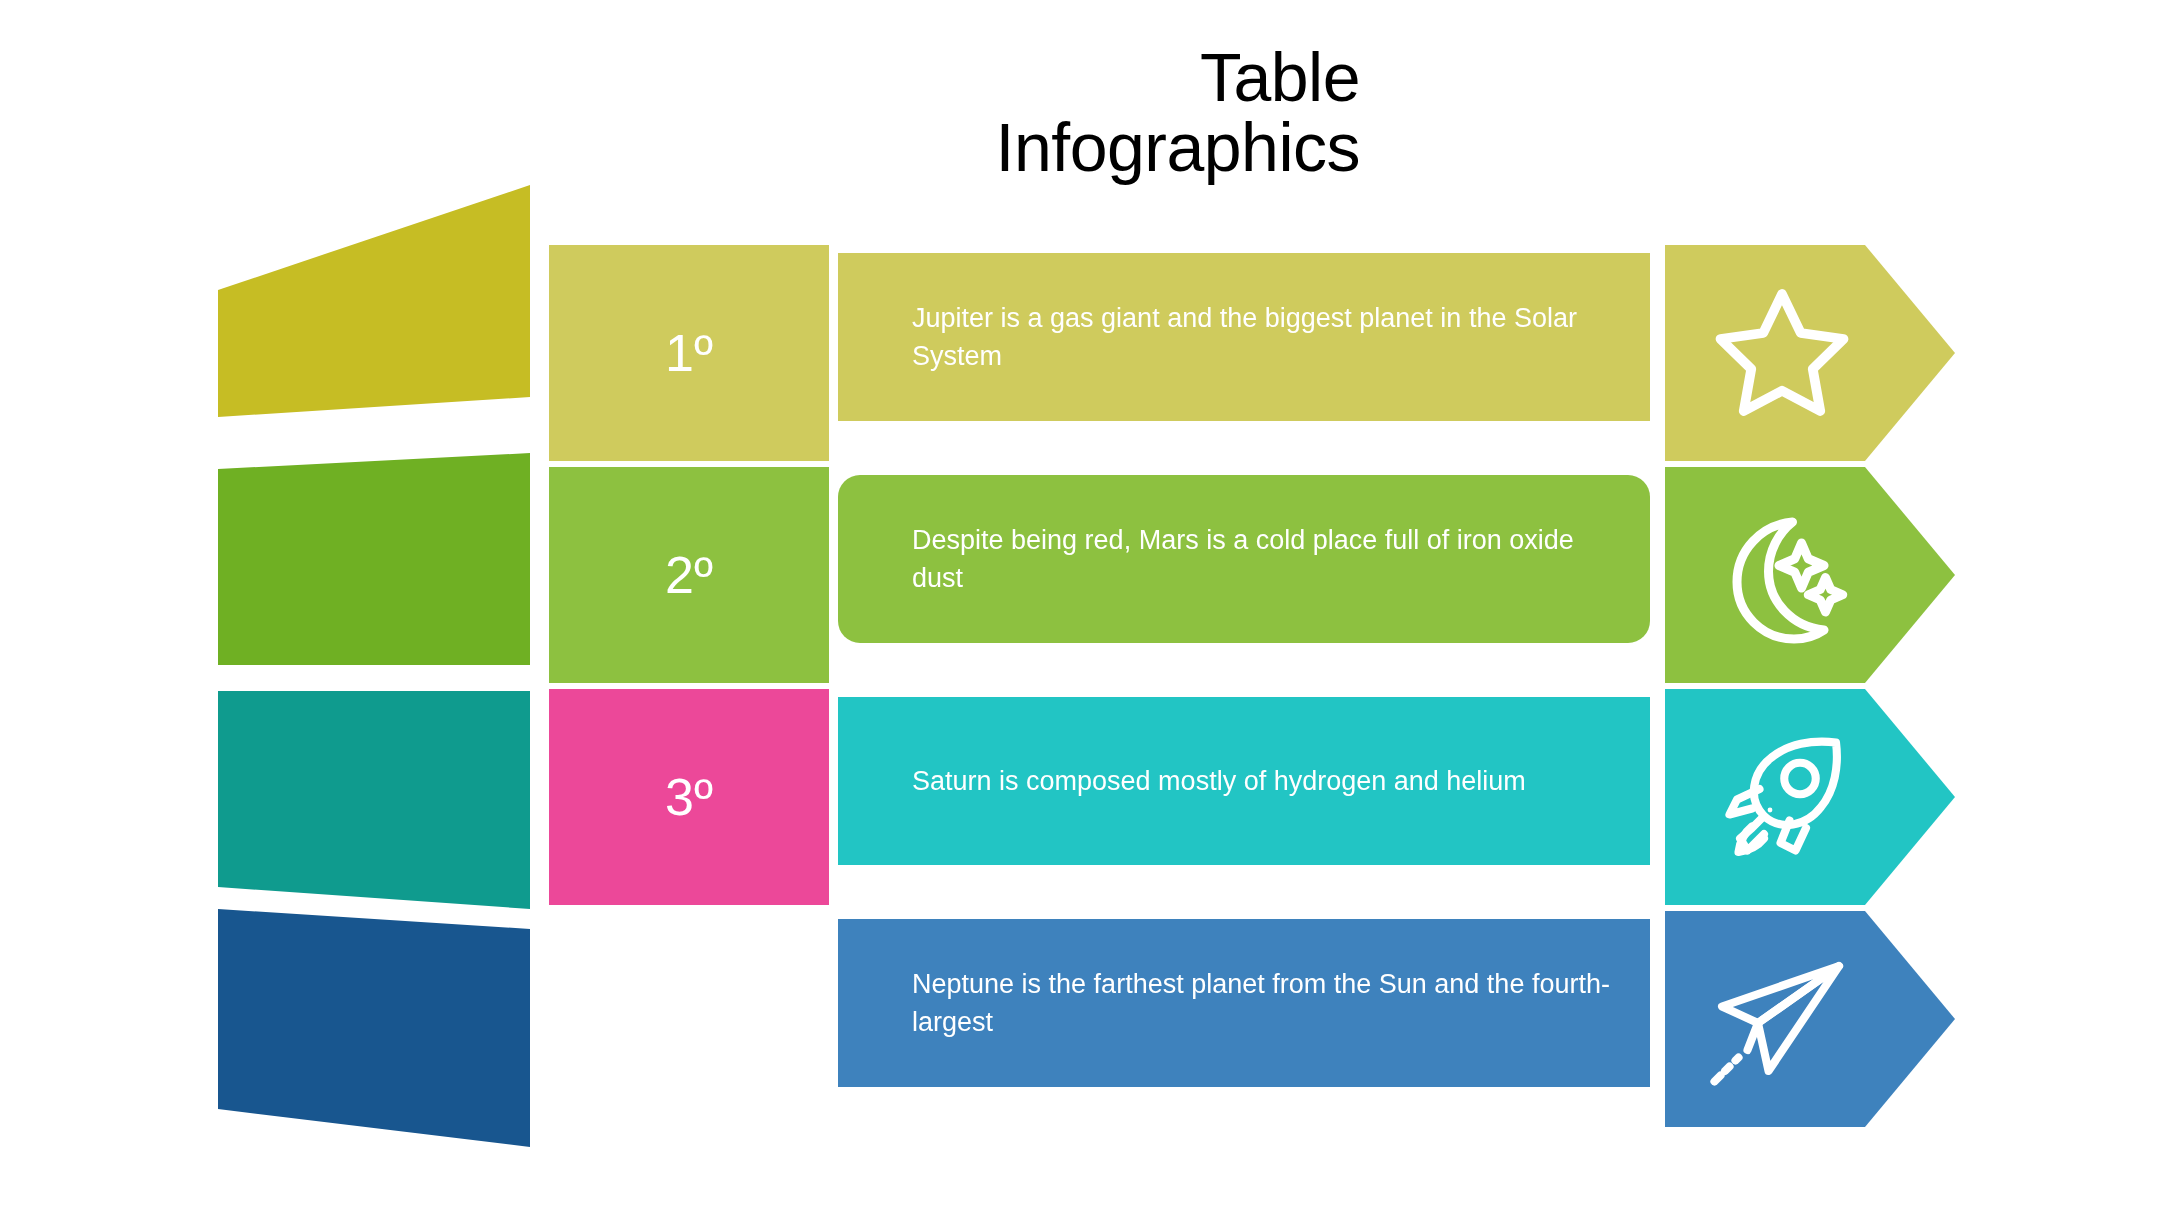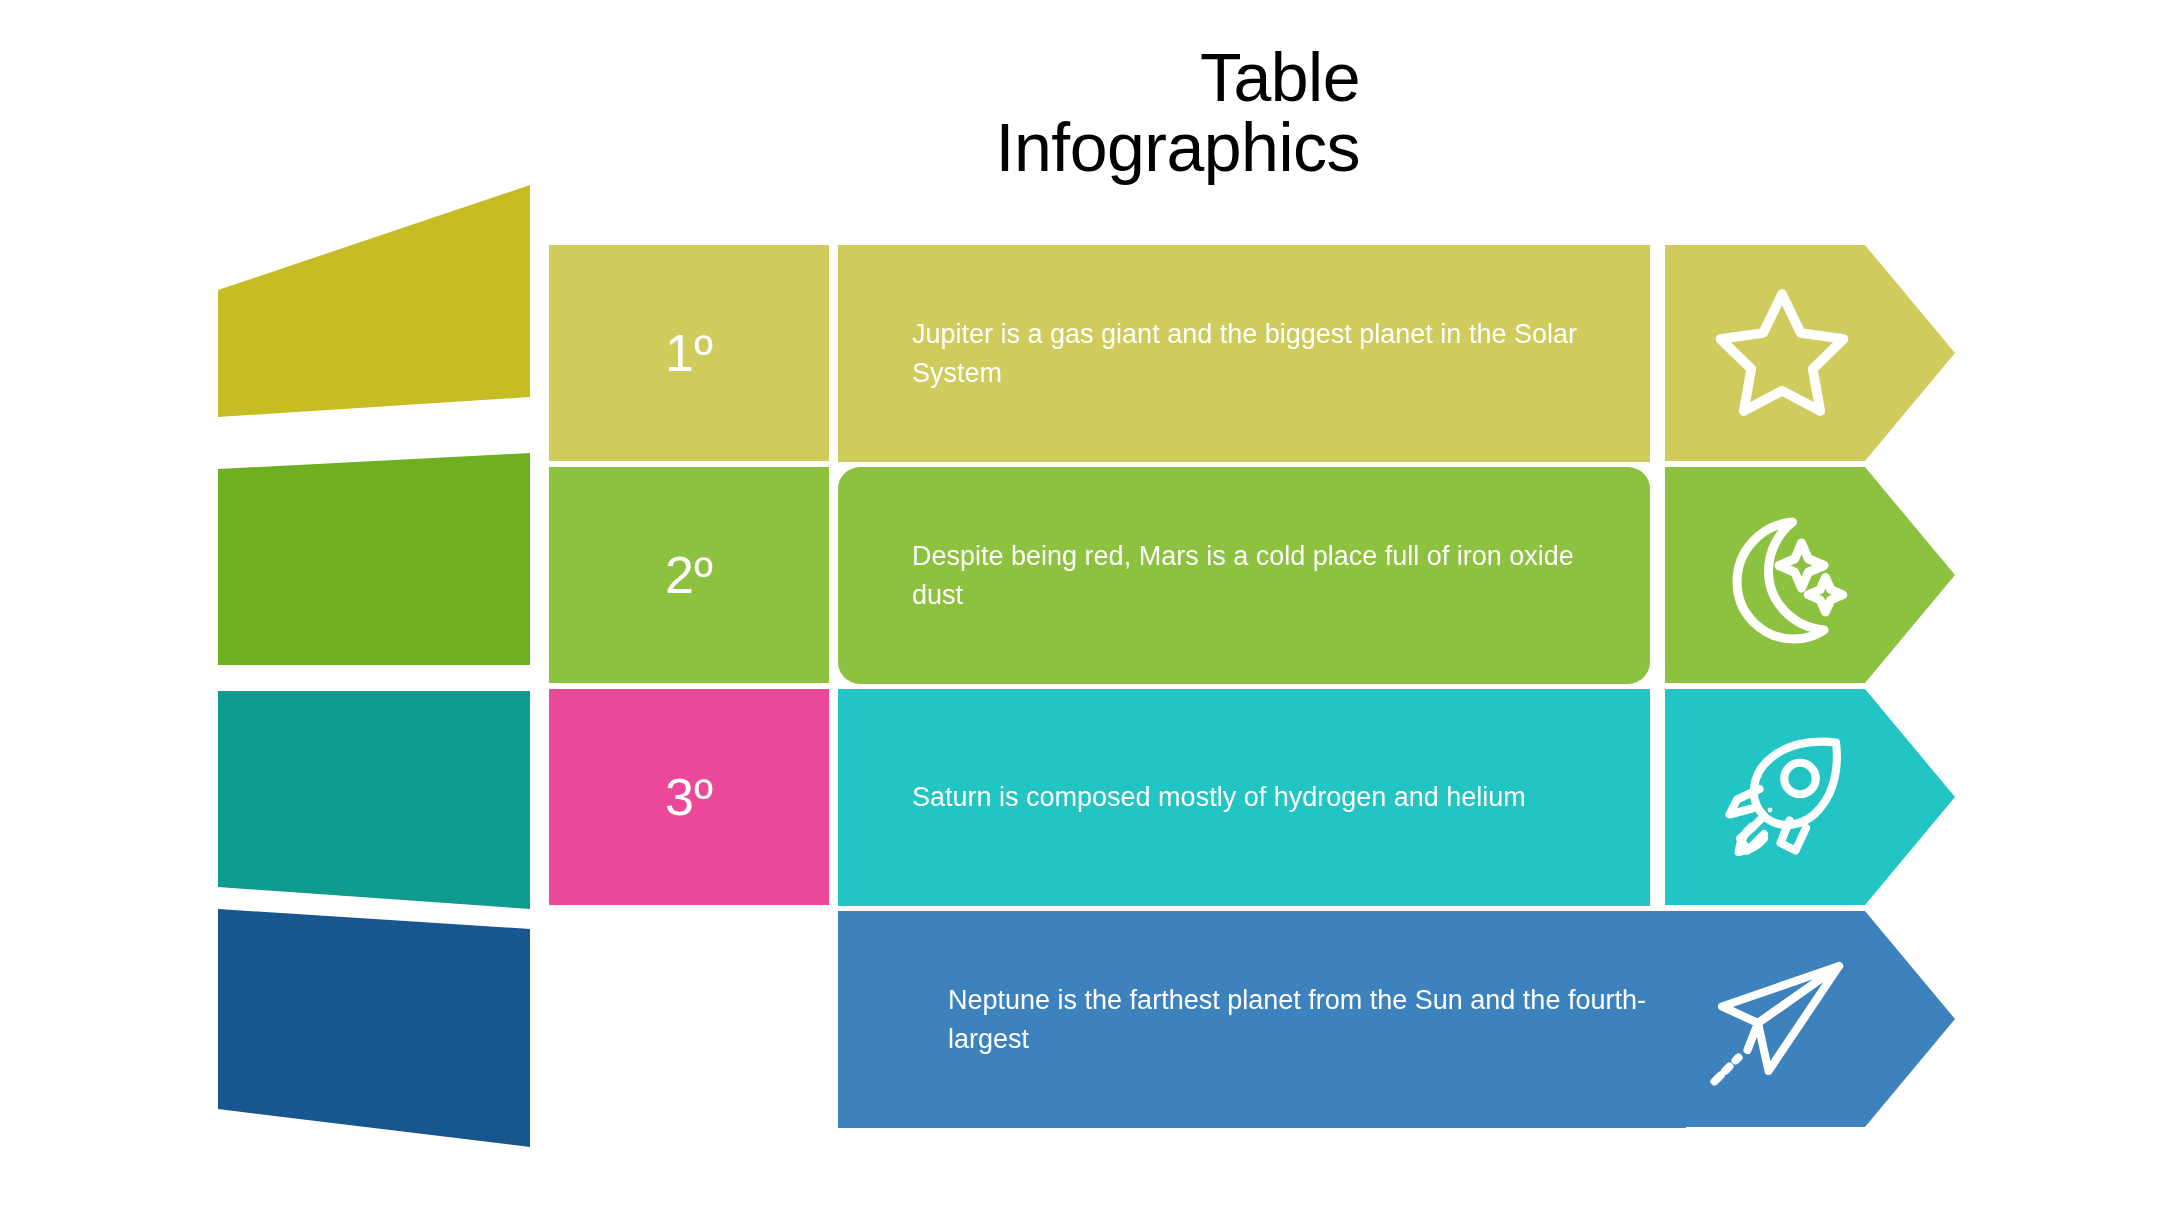--- a/index.html
+++ b/index.html
@@ -75,23 +75,23 @@
     font-size: 52px;
     font-weight: 400;
     line-height: 1;
     letter-spacing: 0px;
   }
 
   
   .desc-cell {
     position: absolute;
     left: 838px;
-    top: 0;
+    top: 8px;
     width: 812px;
-    height: 217px;
+    height: 168px;
     display: flex;
     align-items: center;
   }
   .desc-text {
     color: #ffffff;
     font-size: 27px;
     line-height: 1.42;
     padding-left: 74px;
     padding-right: 30px;
     font-weight: 400;
@@ -229,21 +229,21 @@
 
   <div class="row r4">
 
     <div class="wedge">
       <svg viewBox="0 0 312 340" preserveAspectRatio="none">
         <polygon id="wedge4" points="0,58 312,78 312,296 0,258" fill="#18568f"></polygon>
       </svg>
     </div>
 
 
-    <div class="desc-cell" style="background: rgb(62, 130, 189); padding-left: 36px;">
+    <div class="desc-cell" style="background: rgb(62, 130, 189);">
       <span class="desc-text">Neptune is the farthest planet from the Sun and the fourth-largest</span>
     </div>
 
     <div class="arrow-cell">
       <div class="shape">
         <svg viewBox="0 0 290 216" preserveAspectRatio="none">
           <polygon id="arrow4" points="0,0 200,0 290,108 200,216 0,216" fill="#3e82bd"></polygon>
         </svg>
       </div>
       <div class="glyph">

